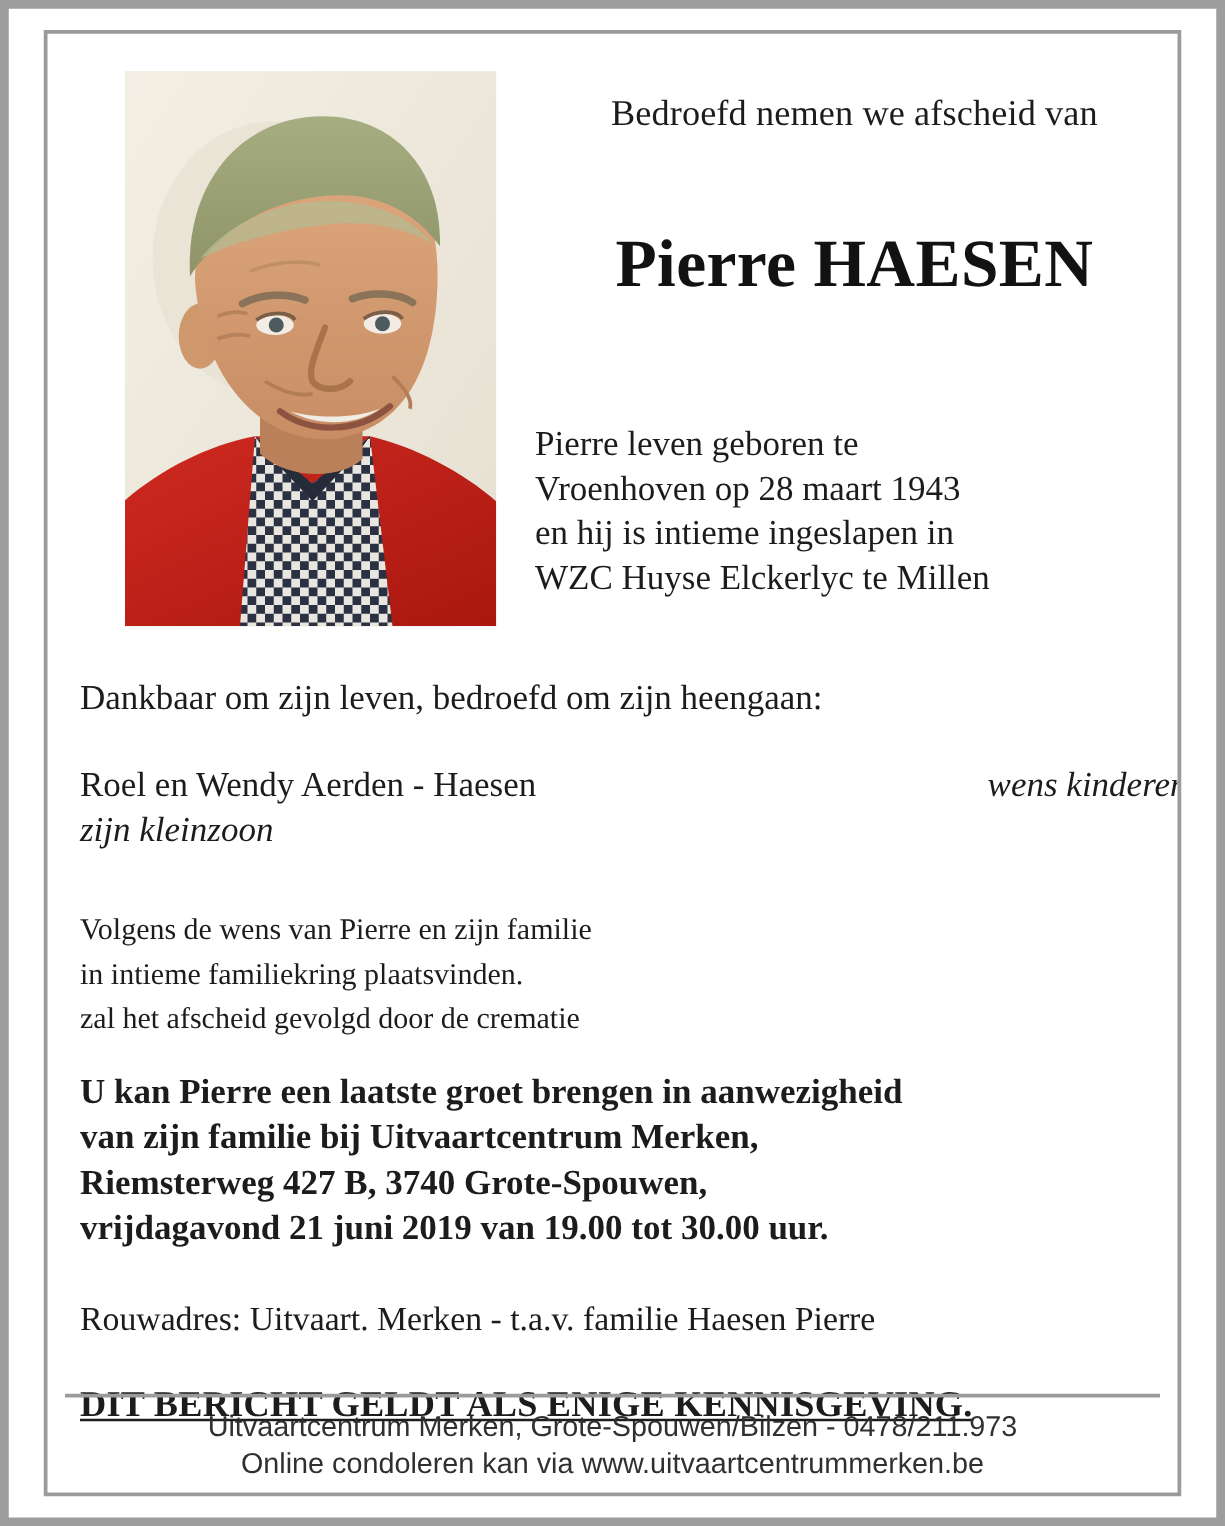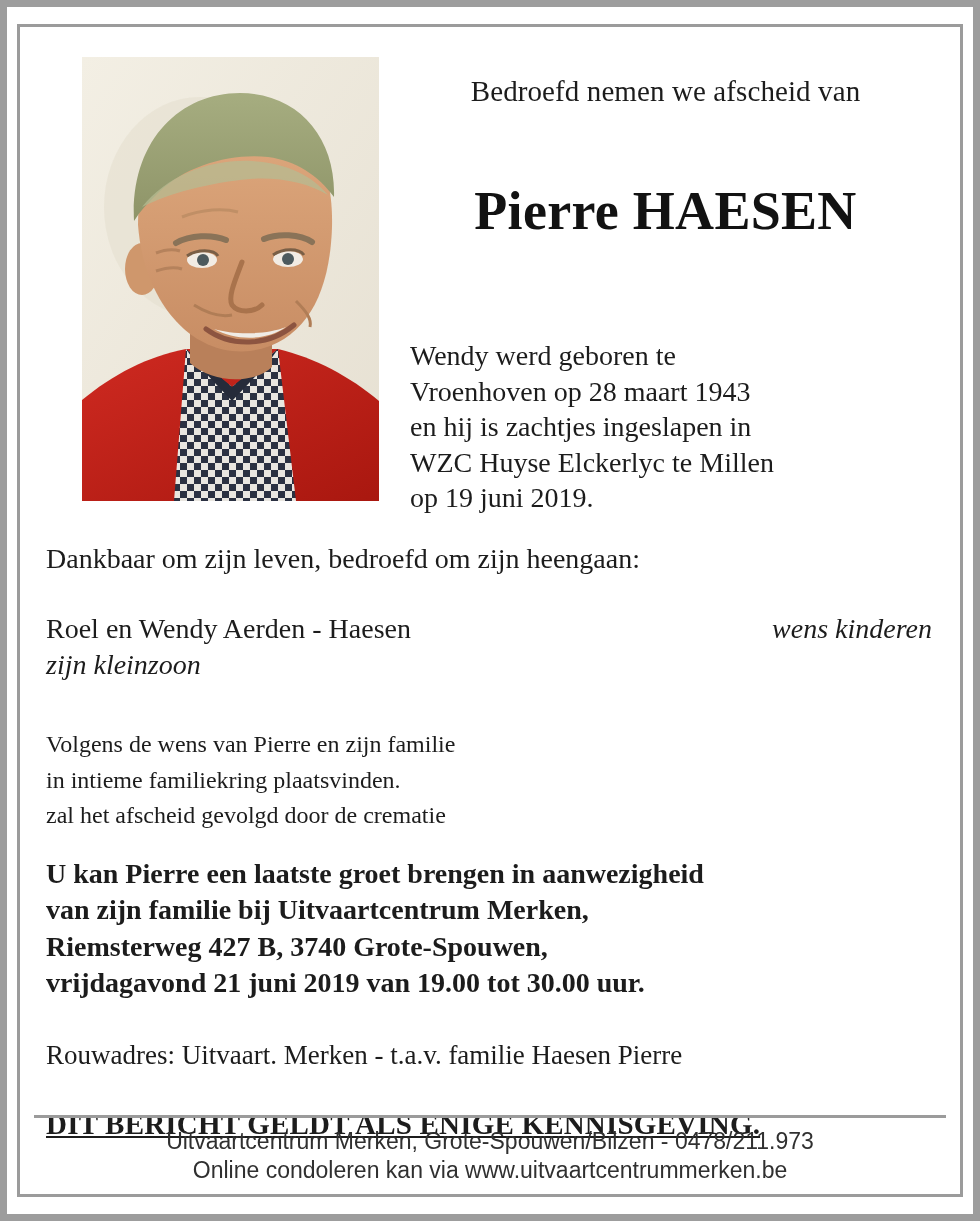--- a/index.html
+++ b/index.html
@@ -13,21 +13,21 @@
   
   .outer-frame{
     position:absolute; left:0; top:0;
     width:980px; height:1221px;
     background:#9d9d9d;
     padding:7px;
   }
   .white-gap{
     width:100%; height:100%;
     background:#ffffff;
-    padding:17px 10px;
+    padding:17px 28px;
   }
   .inner-frame{
     width:100%; height:100%;
     border:3px solid #9b9b9b;
     background:#ffffff;
     position:relative;
   }
   .sheet{
     position:absolute;
     left:0; top:0; right:0; bottom:0;
@@ -222,25 +222,24 @@
          <path d="M214 244 C224 254 230 262 228 270" stroke="#b07d56" stroke-width="3" fill="none"></path>
        </svg>
      </div>
 
      <div class="head-col">
        <div class="intro-line">Bedroefd nemen we afscheid van</div>
        <div class="deceased-name">Pierre HAESEN</div>
      </div>
 
      <div class="bio">
-       <div>Wendy werd geboren te</div>
+       <div>Pierre leven geboren te</div>
        <div>Vroenhoven op 28 maart 1943</div>
-       <div>en hij is zachtjes ingeslapen in</div>
+       <div>en hij is intieme ingeslapen in</div>
        <div>WZC Huyse Elckerlyc te Millen</div>
-       <div>op 19 juni 2019.</div>
      </div>
 
      <div class="body-col">
 
        <div class="lead-line">Dankbaar om zijn leven, bedroefd om zijn heengaan:</div>
 
        <div class="family">
          <div class="family-row">
            <span>Roel en Wendy Aerden - Haesen</span>
            <span class="family-rel">wens kinderen</span>

